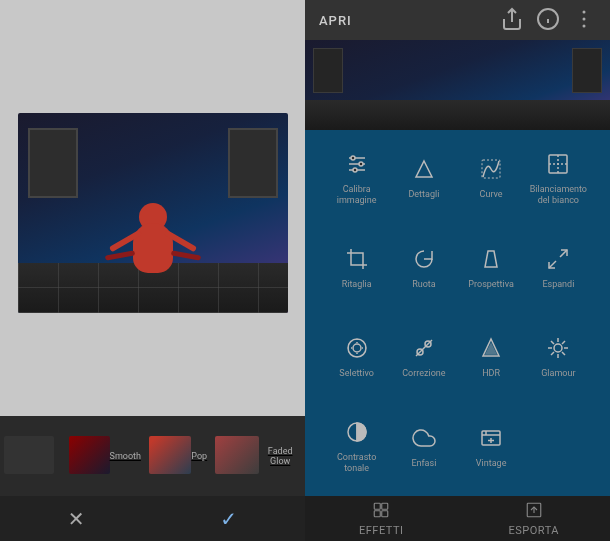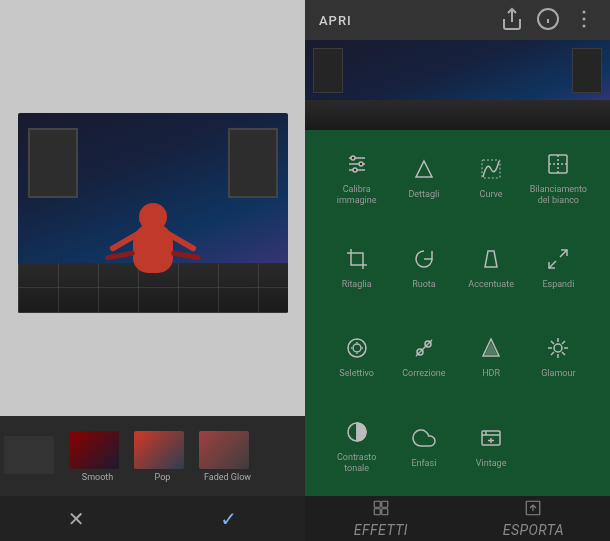--- a/index.html
+++ b/index.html
@@ -156,23 +156,25 @@
       width: 100%;
       height: 80px;
       background: #2a2a2a;
       display: flex;
       align-items: center;
       overflow: hidden;
     }
 
     .filter-item {
       display: flex;
-      flex-direction: column;
+      flex-direction: row;
+      align-items: center;
       min-width: 65px;
       padding: 5px 4px;
+      text-decoration: underline;
     }
 
     .filter-thumb {
       width: 50px;
       height: 38px;
       border-radius: 2px;
       background: linear-gradient(135deg, #c0392b 0%, #1a1a2e 100%);
       margin-bottom: 3px;
     }
 
@@ -206,21 +208,21 @@
     }
 
     .bottom-icon.check {
       color: #7eb3e8;
     }
 
     
     .right-panel {
       width: 305px;
       height: 541px;
-      background: #14532d;
+      background: #0c4a6e;
       display: flex;
       flex-direction: column;
     }
 
     .right-header {
       height: 40px;
       background: #333;
       display: flex;
       align-items: center;
       justify-content: space-between;
@@ -330,24 +332,23 @@
       gap: 2px;
       min-width: 60px;
     }
 
     .bottom-tab-icon {
       font-size: 14px;
       color: #888;
     }
 
     .bottom-tab-label {
-      font-size: 14px;
+      font-size: 11px;
       color: #888;
       letter-spacing: 0.5px;
-      font-style: italic;
     }
 
     .bottom-tab-label.active {
       color: #4fc3f7;
     }
     .bottom-tab-icon.active {
       color: #4fc3f7;
     }
 
     
@@ -508,21 +509,21 @@
       </span>
       <span class="tool-label">Ruota</span>
     </div>
 
     <div class="tool-item">
       <span class="tool-icon">
         <svg width="24" height="24" viewBox="0 0 24 24" fill="none" stroke="#bbb" stroke-width="1.5">
           <polygon points="6,20 18,20 15,4 9,4"></polygon>
         </svg>
       </span>
-      <span class="tool-label">Accentuate</span>
+      <span class="tool-label">Prospettiva</span>
     </div>
 
     <div class="tool-item">
       <span class="tool-icon">
         <svg width="24" height="24" viewBox="0 0 24 24" fill="none" stroke="#bbb" stroke-width="1.5">
           <polyline points="15,3 21,3 21,9"></polyline>
           <polyline points="9,21 3,21 3,15"></polyline>
           <line x1="21" y1="3" x2="14" y2="10"></line>
           <line x1="3" y1="21" x2="10" y2="14"></line>
         </svg>

